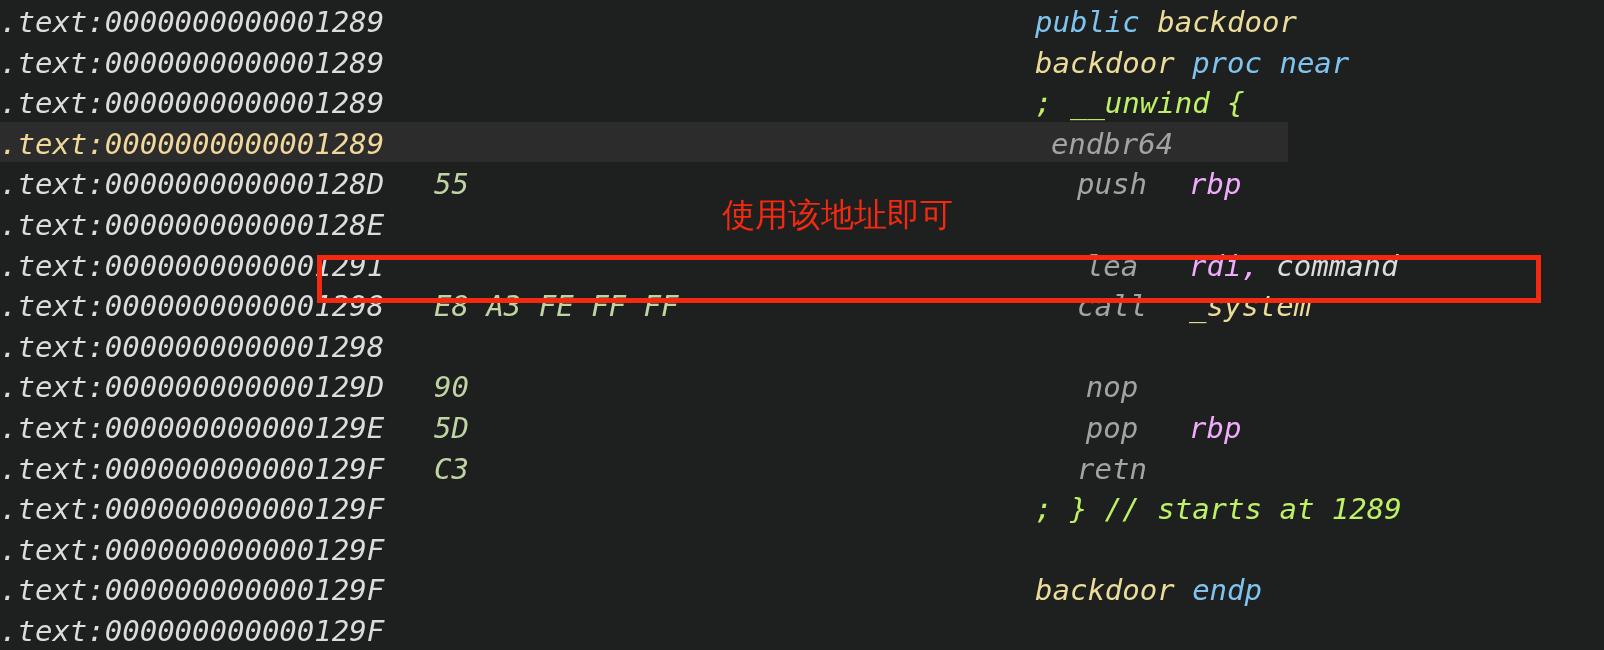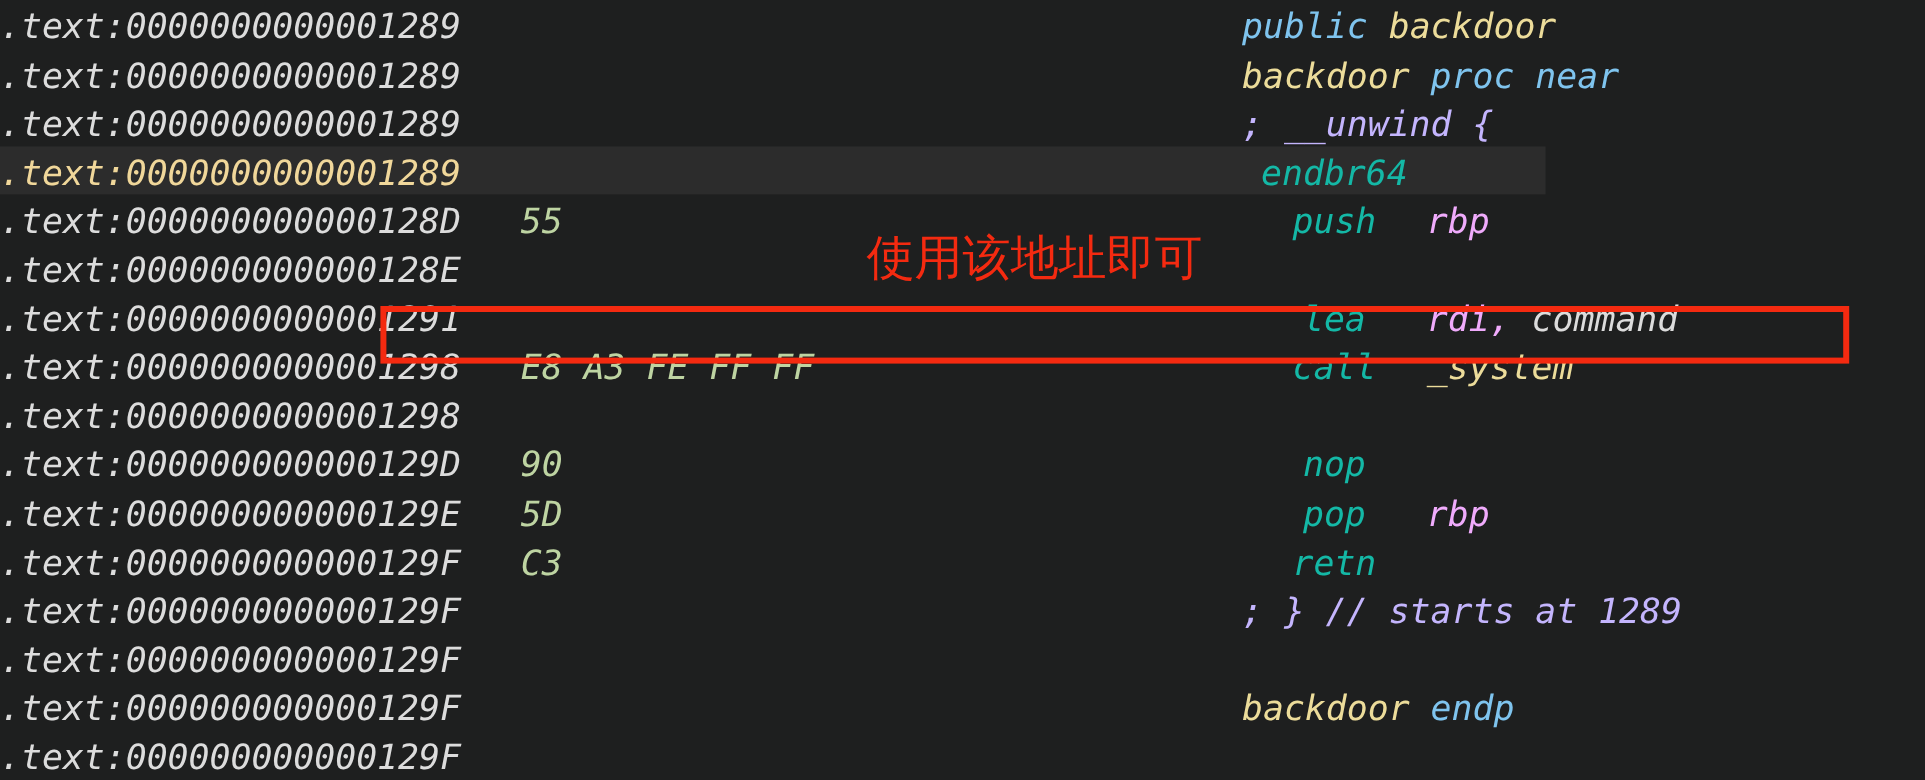--- a/index.html
+++ b/index.html
@@ -52,46 +52,46 @@
   }
   .text-col {
     position: absolute;
     left: 1035px;
     top: 2px;
     text-align: center;
   }
   .mnem {
     display: inline-block;
     width: 154px;
-    color: #14b8a6;
+    color: #a3a3a3;
   }
   .kw      { color: #7fc4ee; }
   .name    { color: #ecdc9a; }
   .reg     { color: #f0abfc; }
   .plain   { color: #dcdcdc; }
-  .comment { color: #c4b5fd; }
+  .comment { color: #bef264; }
 
   
   .anno-box {
     position: absolute;
     left: 317px;
     top: 255px;
     width: 1224px;
     height: 48px;
     border: 5px solid #f42a10;
     box-sizing: border-box;
     pointer-events: none;
   }
   .anno-text {
     position: absolute;
     left: 722px;
     top: 196px;
     color: #f42a10;
     font-family: "DejaVu Sans", "Liberation Sans", sans-serif;
-    font-size: 40px;
+    font-size: 33px;
     line-height: 38px;
     white-space: nowrap;
     font-weight: 400;
   }
 </style>
 </head>
 <body>
 
 <div id="app">
 

